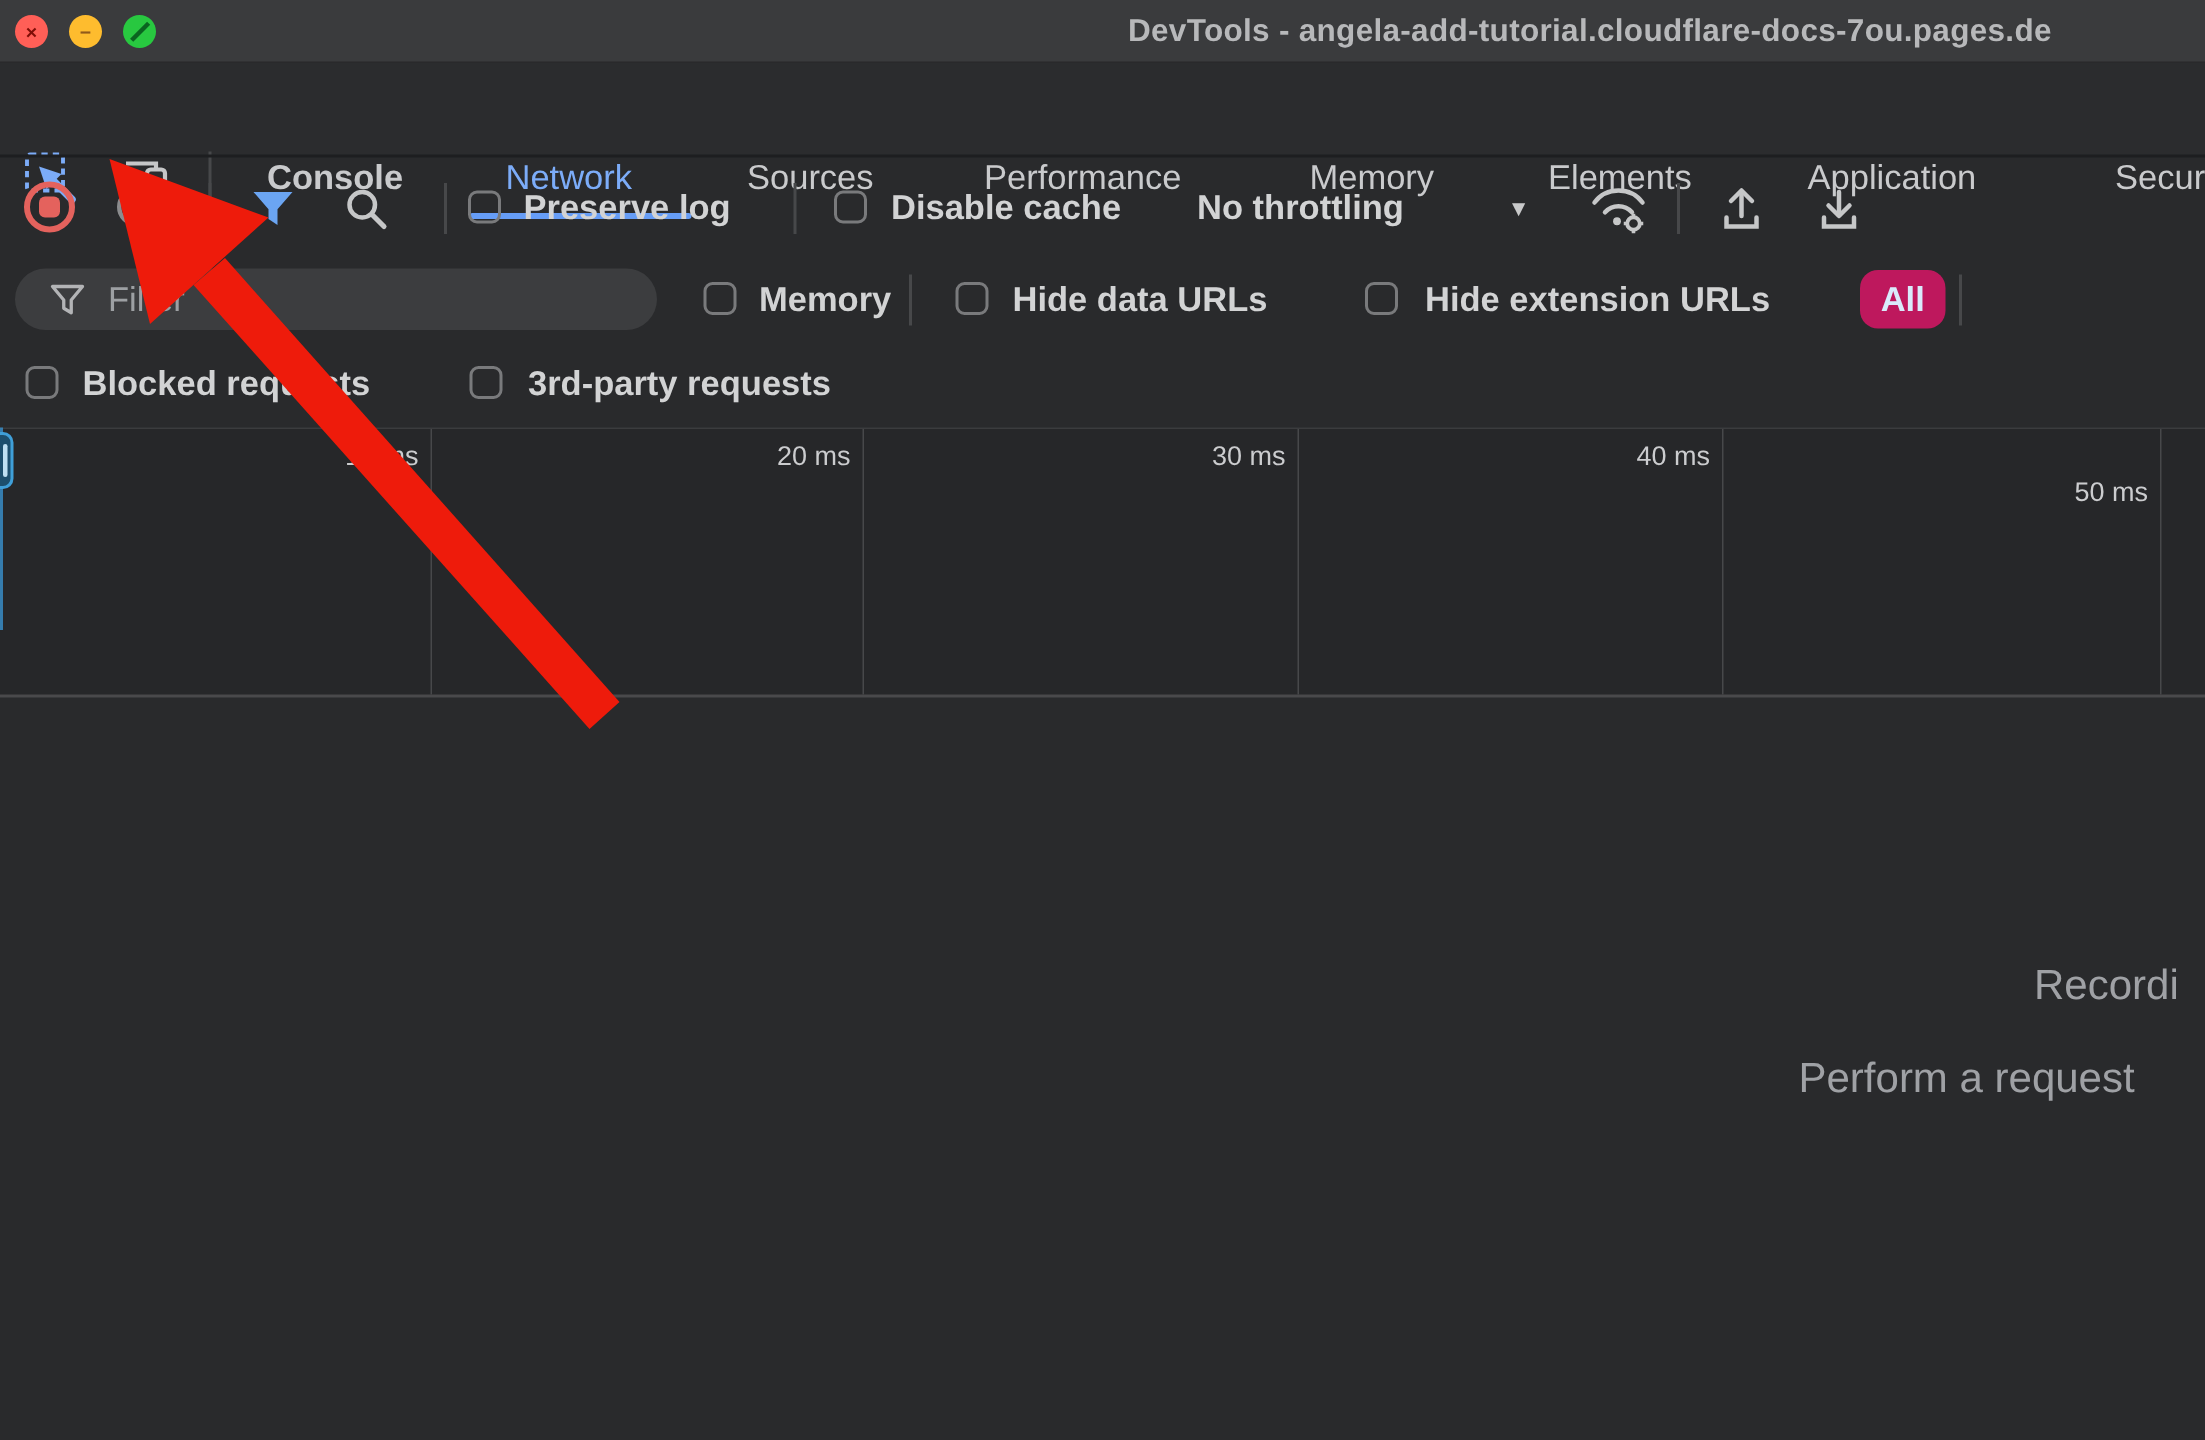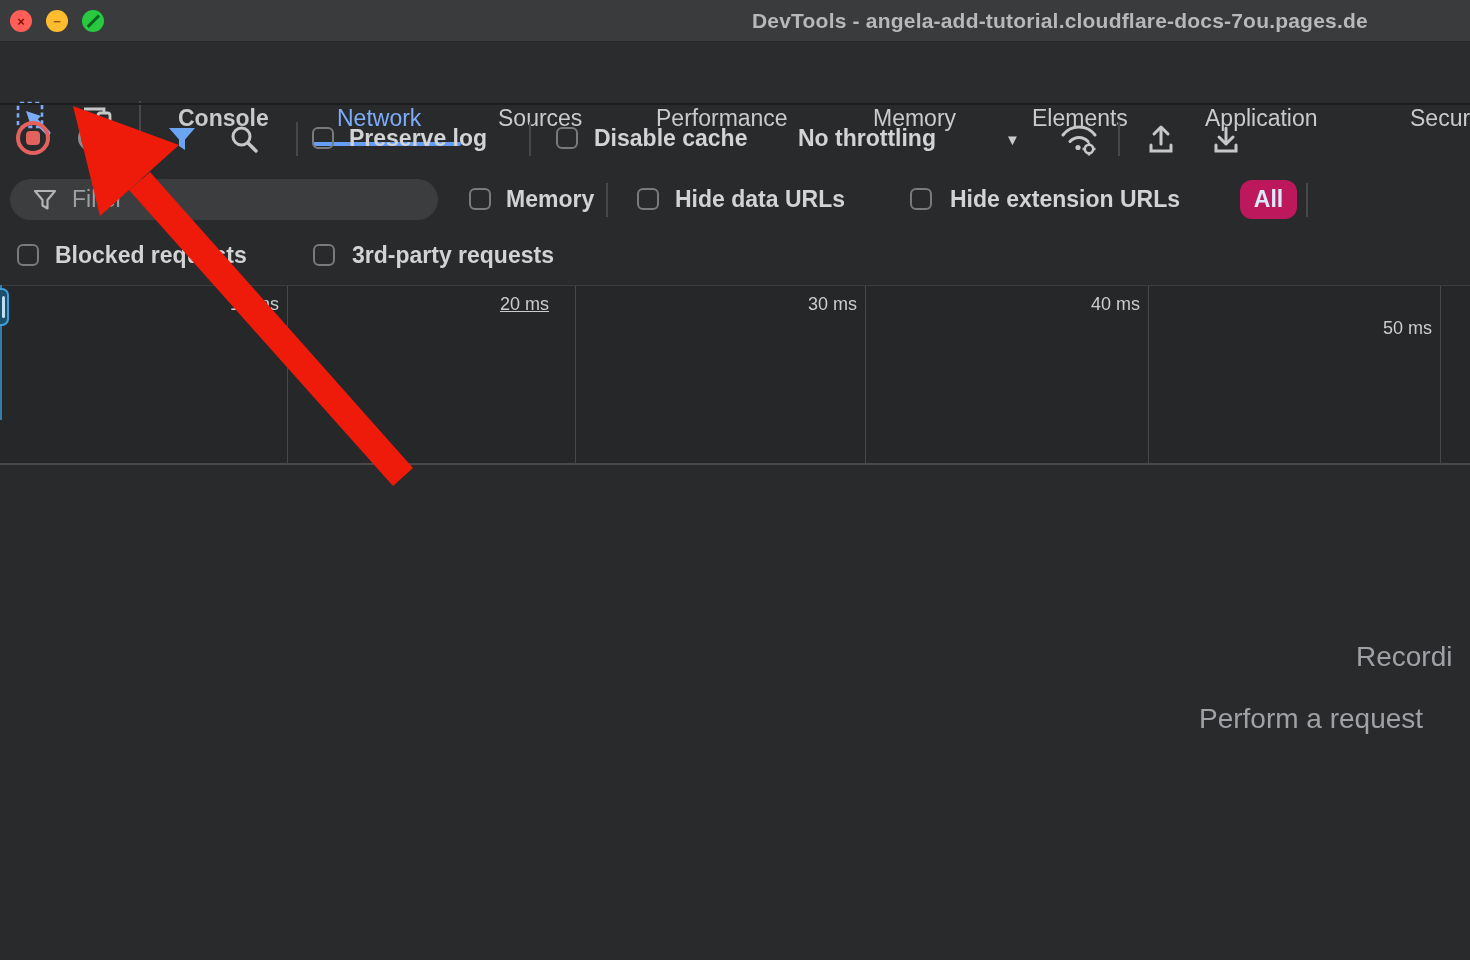--- a/index.html
+++ b/index.html
@@ -194,21 +194,21 @@
   <div class="abs lbl" style="left:352px;top:242px;">3rd-party requests</div>
 
   <div class="abs overview"></div>
   <div class="abs divider" style="left:287px;"></div>
   <div class="abs divider" style="left:575px;"></div>
   <div class="abs divider" style="left:865px;"></div>
   <div class="abs divider" style="left:1148px;"></div>
   <div class="abs divider" style="left:1440px;"></div>
 
   <div class="abs tick" style="left:199px;">10 ms</div>
-  <div class="abs tick" style="left:469px;text-decoration:underline;">20 ms</div>
+  <div class="abs tick" style="left:487px;">20 ms</div>
   <div class="abs tick" style="left:777px;">30 ms</div>
   <div class="abs tick" style="left:1060px;">40 ms</div>
   <div class="abs tick" style="left:1352px;margin-top:24px;">50 ms</div>
 
   <div class="abs ov-line"></div>
   <div class="abs ov-handle">
     <div class="ov-handle-bar"></div>
   </div>
   <div class="abs overview-bottom"></div>
 

